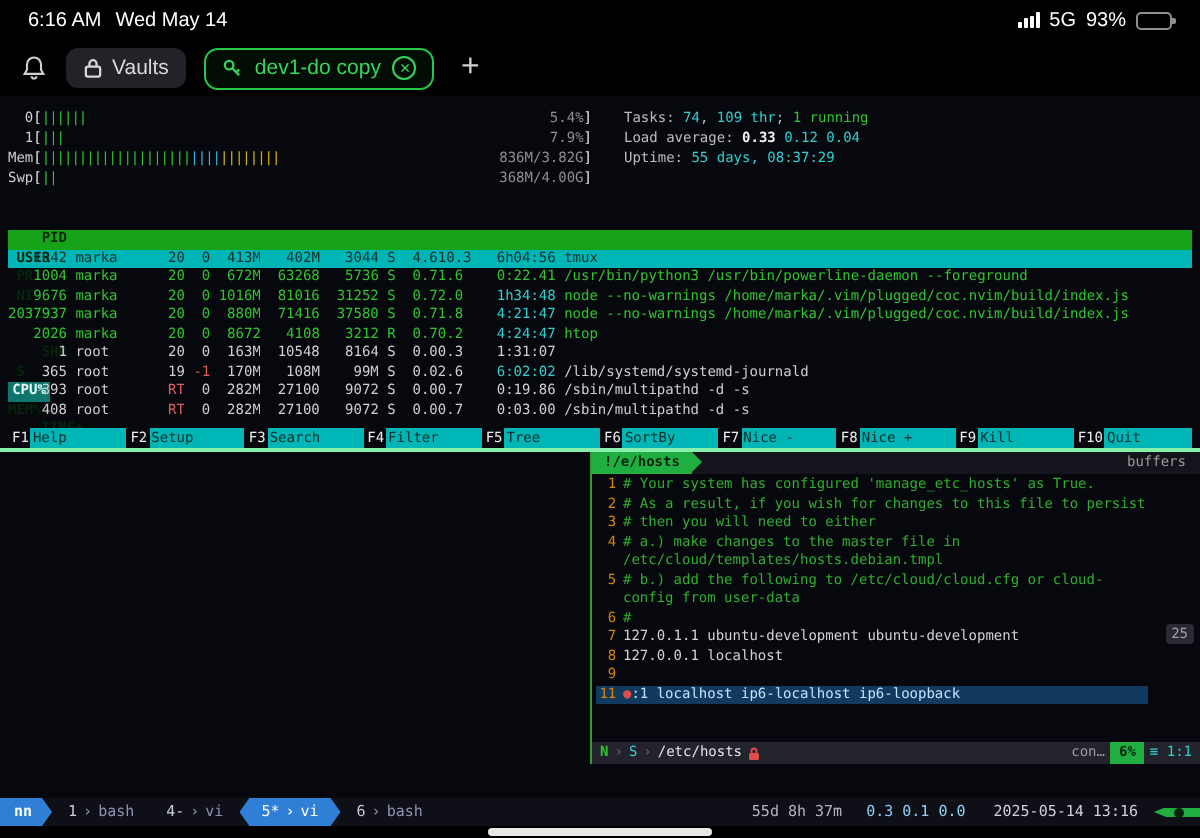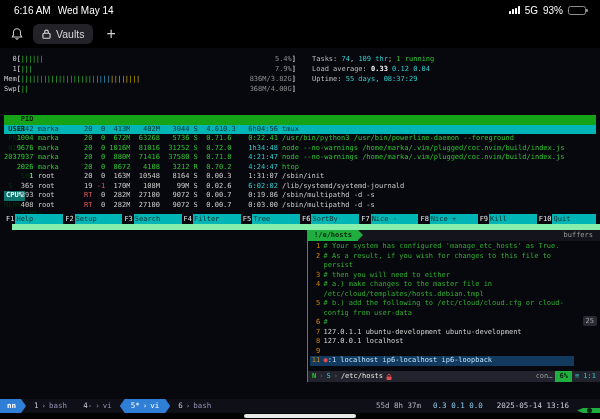--- a/index.html
+++ b/index.html
@@ -60,21 +60,21 @@
   .prow.sel { background:#00b5b5; color:#06302e; }
   .prow .cy { color:#2fd0d0; } .prow .rd { color:#e05e5e; }
 
   .fgap { height:4px; }
   .fkeys { display:flex; height:10px; line-height:10px; }
   .fk { display:flex; flex:1; }
   .fk-key { color:#ededed; padding:0 1px 0 2px; }
   .fk-label { background:#00b5b5; color:#05302c; flex:1; padding-left:1px; }
 
   
-  .pane-split { border-top:6px solid #86efac; display:flex; height:158px;margin-left:12px; }
+  .pane-split { border-top:2px solid #86efac; display:flex; height:158px; }
   .log-pane { width:296px; border-right:1px solid #2f9e2f; padding:3px 3px 0 3px; overflow:hidden; color:#c6c6c6; }
   .log-line { white-space:pre-wrap; word-break:break-all; margin-bottom:9px; }
 
   .vim-pane { flex:1; display:flex; flex-direction:column; position:relative; overflow:hidden; }
   .vim-tabline { height:11px; line-height:11px; background:#14141c; display:flex; }
   .vtab { background:#1fae3f; color:#06230c; padding:0 6px; font-weight:bold; }
   .vtab-arrow { width:0; height:0; border-top:5.5px solid transparent; border-bottom:5.5px solid transparent; border-left:5px solid #1fae3f; }
   .vtab-right { margin-left:auto; color:#9a9a9a; padding:0 7px; }
   .vim-body { flex:1; padding:1px 26px 0 2px; overflow:hidden; }
   .vline { display:flex; line-height:9.5px; }
@@ -98,21 +98,21 @@
   .tmux-bar { height:14px; background:#0f0f17; display:flex; align-items:stretch;
     font-family:"DejaVu Sans Mono", monospace; font-size:7.5px; line-height:14px; overflow:hidden; }
   .tm-session { background:#2f7fd6; color:#fff; font-weight:bold; padding:0 10px 0 7px;
     clip-path:polygon(0 0, calc(100% - 5px) 0, 100% 50%, calc(100% - 5px) 100%, 0 100%); }
   .tm-windows { display:flex; }
   .tm-win { display:flex; gap:3px; padding:0 8px; color:#9191b4; }
   .tm-win .idx { color:#c9c9dc; }
   .tm-win.active { background:#2f7fd6; color:#fff;
     clip-path:polygon(0 50%, 5px 0, calc(100% - 5px) 0, 100% 50%, calc(100% - 5px) 100%, 5px 100%); padding:0 11px; }
   .tm-win.active .idx { color:#fff; }
-  .tm-right { margin-left:auto; display:flex; align-items:flex-end; }
+  .tm-right { margin-left:auto; display:flex; align-items:center; }
   .tm-up { color:#b4b4c4; padding:0 6px; }
   .tm-load { color:#8fd0f0; padding:0 6px; }
   .tm-date { color:#d0d0dc; padding:0 8px; }
   .tm-host { background:#1fae3f; color:#06230c; font-weight:bold; display:flex; align-items:center; gap:4px; padding:0 8px 0 10px;
     clip-path:polygon(0 50%, 6px 0, 100% 0, 100% 100%, 6px 100%); }
   .host-dot { width:5px; height:5px; border-radius:50%; background:#06230c; display:inline-block; }
 
   .home-strip { height:6px; background:#000; display:flex; justify-content:center; }
   .home-pill { width:112px; height:4px; border-radius:2px; background:#e8e8e8; margin-top:1px; }
 </style>
@@ -144,20 +144,30 @@
       <path d="M10 19a2 2 0 0 0 4 0" fill="none" stroke="#cfcfd2" stroke-width="1.8"></path>
     </svg>
   </span>
   <span class="vaults-btn">
     <svg width="9" height="10" viewBox="0 0 12 14">
       <rect x="1" y="6" width="10" height="7" rx="1.5" fill="none" stroke="#d8d8da" stroke-width="1.6"></rect>
       <path d="M3.5 6V4a2.5 2.5 0 0 1 5 0v2" fill="none" stroke="#d8d8da" stroke-width="1.6"></path>
     </svg>
     <span>Vaults</span>
   </span>
+  <span class="term-tab">
+    <svg width="10" height="10" viewBox="0 0 14 14">
+      <circle cx="5" cy="5" r="3" fill="none" stroke="#35d65a" stroke-width="1.6"></circle>
+      <path d="M7.5 7.5 L12 12 M10 10 l2-2" fill="none" stroke="#35d65a" stroke-width="1.6"></path>
+    </svg>
+    <span>dev1-do copy</span>
+    <span class="tab-close">
+      <span>×</span>
+    </span>
+  </span>
   <span class="add-btn">+</span>
 </div>
 
 <div class="terminal">
 
   <div class="htop">
     <div class="meters-row">
       <div class="meters">
 
       <div class="meter">
@@ -312,21 +322,20 @@
         <span class="c-user">root</span>
         <span class="c-pri">20</span>
         <span class="c-ni">0</span>
         <span class="c-virt">163M</span>
         <span class="c-res">10548</span>
         <span class="c-shr">8164</span>
         <span class="c-s">S</span>
         <span class="c-cpu">0.0</span>
         <span class="c-mem">0.3</span>
         <span class="c-time">1:31:07</span>
-        <span class="c-cmd">/sbin/init</span>
       </div>
         <div class="prow w">
         <span class="c-pid">365</span>
         <span class="c-user">root</span>
         <span class="c-pri">19</span>
         <span class="c-ni rd">-1</span>
         <span class="c-virt">170M</span>
         <span class="c-res">108M</span>
         <span class="c-shr">99M</span>
         <span class="c-s">S</span>

